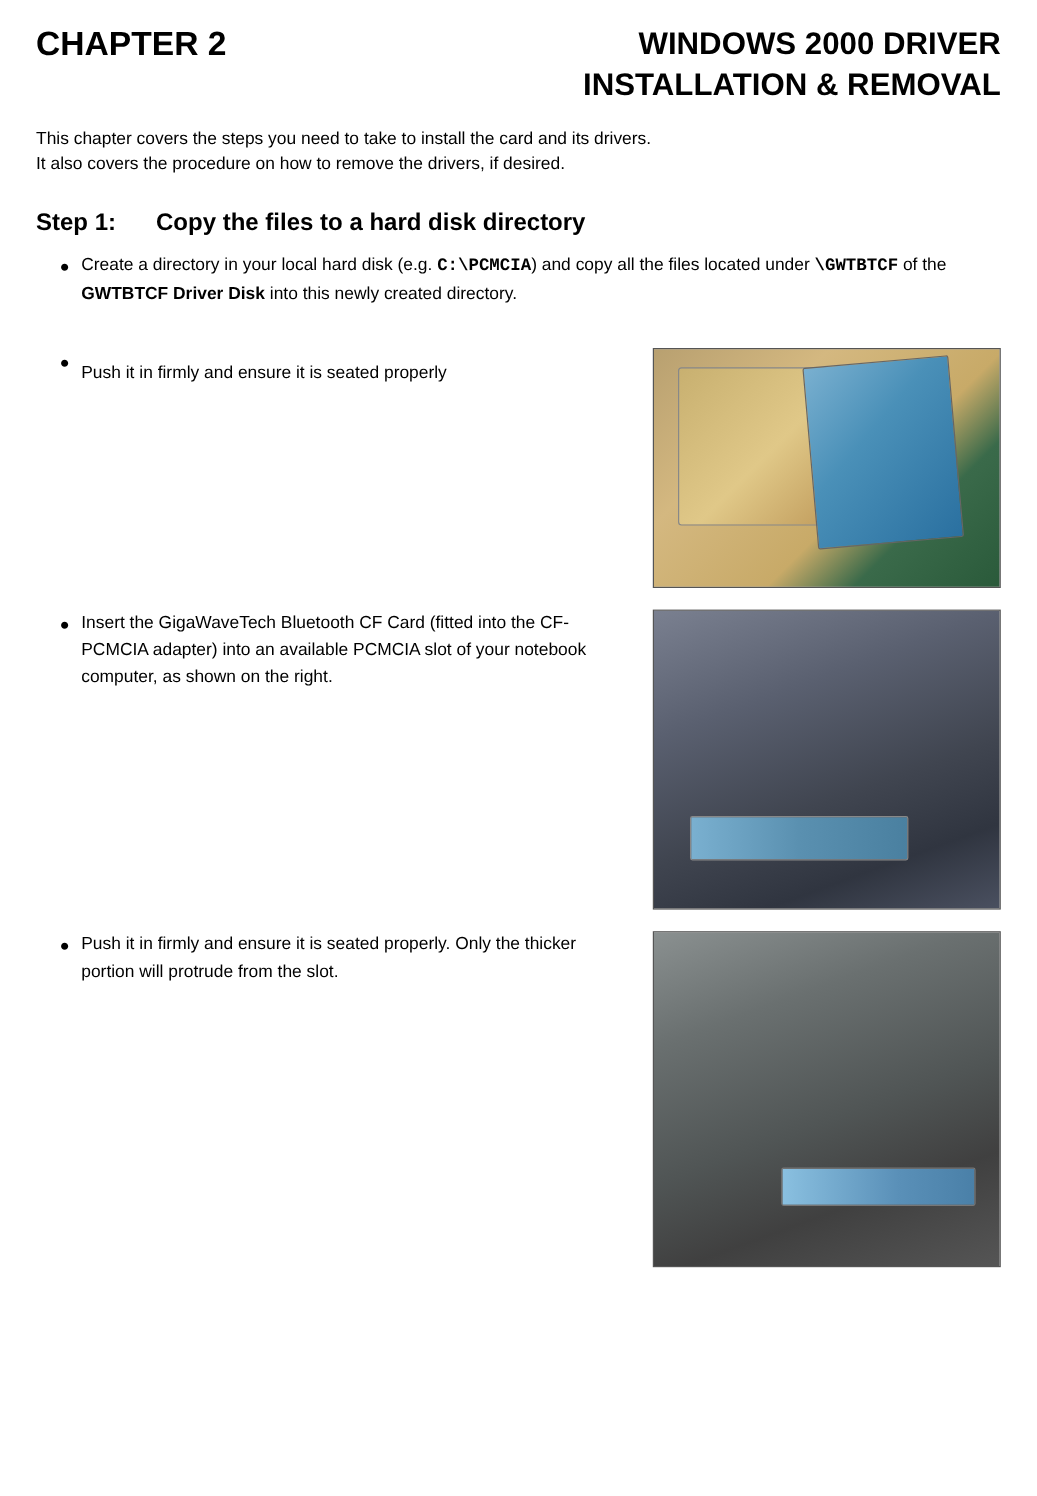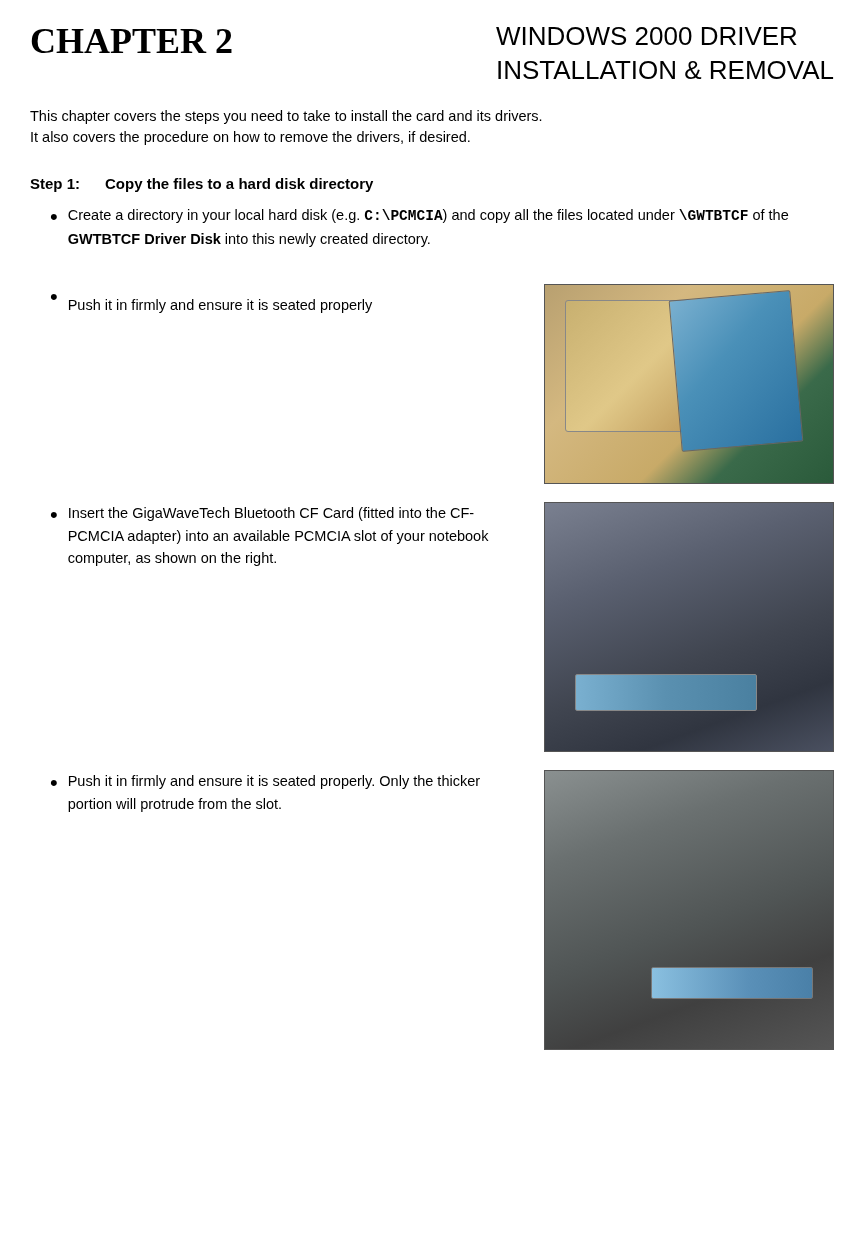--- a/index.html
+++ b/index.html
@@ -13,38 +13,37 @@
       padding: 20px 30px 30px 30px;
     }
     .header {
       display: flex;
       justify-content: space-between;
       align-items: flex-start;
       margin-bottom: 18px;
       border-bottom: none;
     }
     .header-left {
-      font-size: 36px;
+      font-size: 28px;
       font-weight: bold;
       line-height: 1.2;
-      font-family: Liberation Serif, serif;
     }
     .header-right {
       font-size: 26px;
-      font-weight: normal;
-      text-align: left;
+      font-weight: bold;
+      text-align: right;
       line-height: 1.3;
     }
     .intro-text {
       font-size: 14.5px;
       line-height: 1.5;
       margin-bottom: 26px;
     }
     .step-title {
-      font-size: 15px;
+      font-size: 20px;
       font-weight: bold;
       margin-bottom: 12px;
       margin-top: 10px;
     }
     .step-section {
       margin-bottom: 18px;
     }
     .bullet-item {
       display: flex;
       align-items: flex-start;

